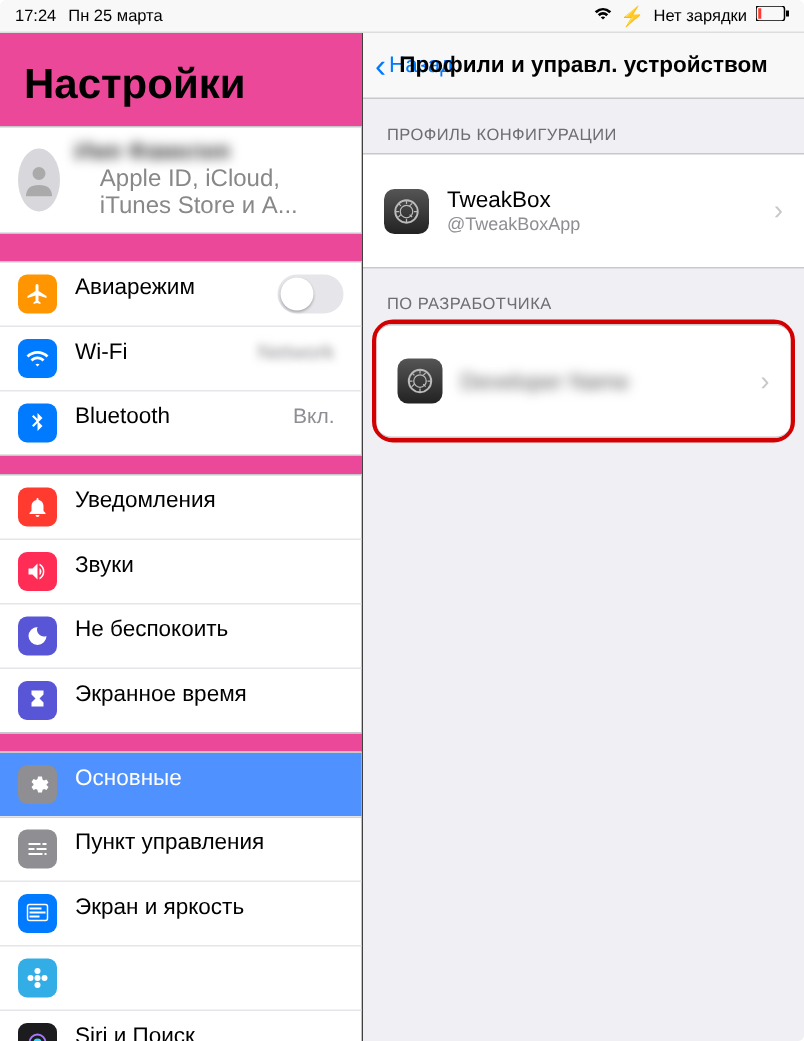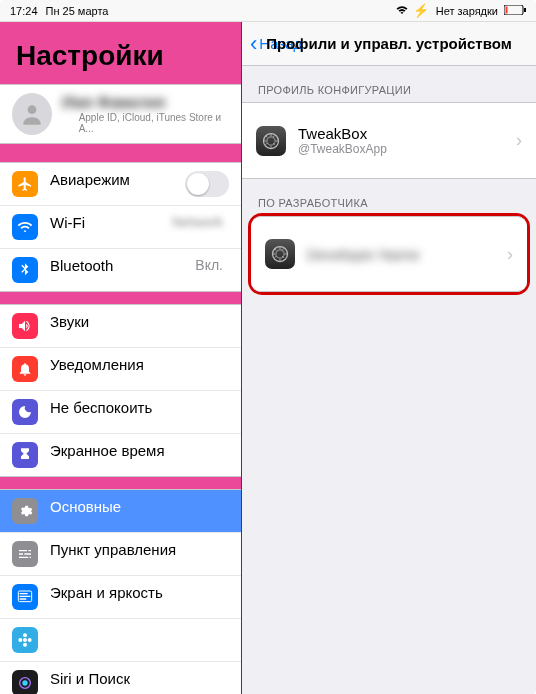--- a/index.html
+++ b/index.html
@@ -11,21 +11,21 @@
 
 .split { display: flex; height: calc(694px - 22px); }
 .left-pane { width: 242px; background: #ec4899; border-right: 1px solid #404040; overflow-y: auto; }
 .right-pane { flex: 1; background: #efeff4; overflow-y: auto; }
 
 .left-title { font-size: 28px; font-weight: 700; padding: 18px 16px 12px; color: #000; }
 
 .account-row { background: #fff; border-top: 1px solid #c8c7cc; border-bottom: 1px solid #c8c7cc; padding: 8px 12px; display: flex; align-items: center; gap: 10px; }
 .avatar { width: 42px; height: 42px; border-radius: 50%; background: #d8d8dc; display: flex; align-items: center; justify-content: center; }
 .acc-text .name { font-size: 16px; color: #000; filter: blur(4px); }
-.acc-text .sub { font-size: 10px; color: #888; margin-left: 17px; }
+.acc-text .sub { font-size: 16px; color: #888; margin-left: 17px; }
 
 .group { margin-top: 18px; background: #fff; border-top: 1px solid #c8c7cc; border-bottom: 1px solid #c8c7cc; }
 .group.tight { margin-top: 12px; }
 .row { display: flex; padding: 8px 12px; min-height: 40px; font-size: 15px; color: #000; border-bottom: 1px solid #e5e5ea; position: relative; }
 .row:last-child { border-bottom: none; }
 .row.selected { background: #4f91ff; color: #fff; }
 .row .icon-box { width: 26px; height: 26px; border-radius: 6px; margin-right: 12px; display: flex; align-items: center; justify-content: center; flex-shrink: 0; }
 .row .label { flex: 1; white-space: nowrap; overflow: hidden; text-overflow: ellipsis; }
 .row .value { color: #8e8e93; font-size: 14px; margin-right: 6px; }
 .row .value.blurred { filter: blur(3px); }
@@ -125,34 +125,34 @@
                 <path d="M12 2l5 5-4 4 4 4-5 5v-8l-4 4-1.5-1.5L11 10 6.5 5.5 8 4l4 4V2z"></path>
               </svg>
             </div>
           <span class="label">Bluetooth</span>
           <span class="value">Вкл.</span>
         </div>
       </div>
 
       <div class="group tight">
         <div class="row">
+          <div class="icon-box ic-red">
+              <svg viewBox="0 0 24 24">
+                <path d="M12 22a2 2 0 0 0 2-2h-4a2 2 0 0 0 2 2zm6-6V11c0-3-2-5.5-5-6V4a1 1 0 0 0-2 0v1c-3 .5-5 3-5 6v5l-2 2v1h16v-1l-2-2z"></path>
+              </svg>
+            </div>
+          <span class="label">Уведомления</span>
+        </div>
+        <div class="row">
           <div class="icon-box ic-pink">
               <svg viewBox="0 0 24 24">
                 <path d="M3 9v6h4l5 5V4L7 9H3zm13 3a4 4 0 0 0-2-3.5v7A4 4 0 0 0 16 12zm-2-8v2a7 7 0 0 1 0 12v2a9 9 0 0 0 0-16z"></path>
               </svg>
             </div>
           <span class="label">Звуки</span>
-        </div>
-        <div class="row">
-          <div class="icon-box ic-red">
-              <svg viewBox="0 0 24 24">
-                <path d="M12 22a2 2 0 0 0 2-2h-4a2 2 0 0 0 2 2zm6-6V11c0-3-2-5.5-5-6V4a1 1 0 0 0-2 0v1c-3 .5-5 3-5 6v5l-2 2v1h16v-1l-2-2z"></path>
-              </svg>
-            </div>
-          <span class="label">Уведомления</span>
         </div>
         <div class="row">
           <div class="icon-box ic-moon">
               <svg viewBox="0 0 24 24">
                 <path d="M12 3a9 9 0 1 0 9 9 7 7 0 0 1-9-9z"></path>
               </svg>
             </div>
           <span class="label">Не беспокоить</span>
         </div>
         <div class="row">

